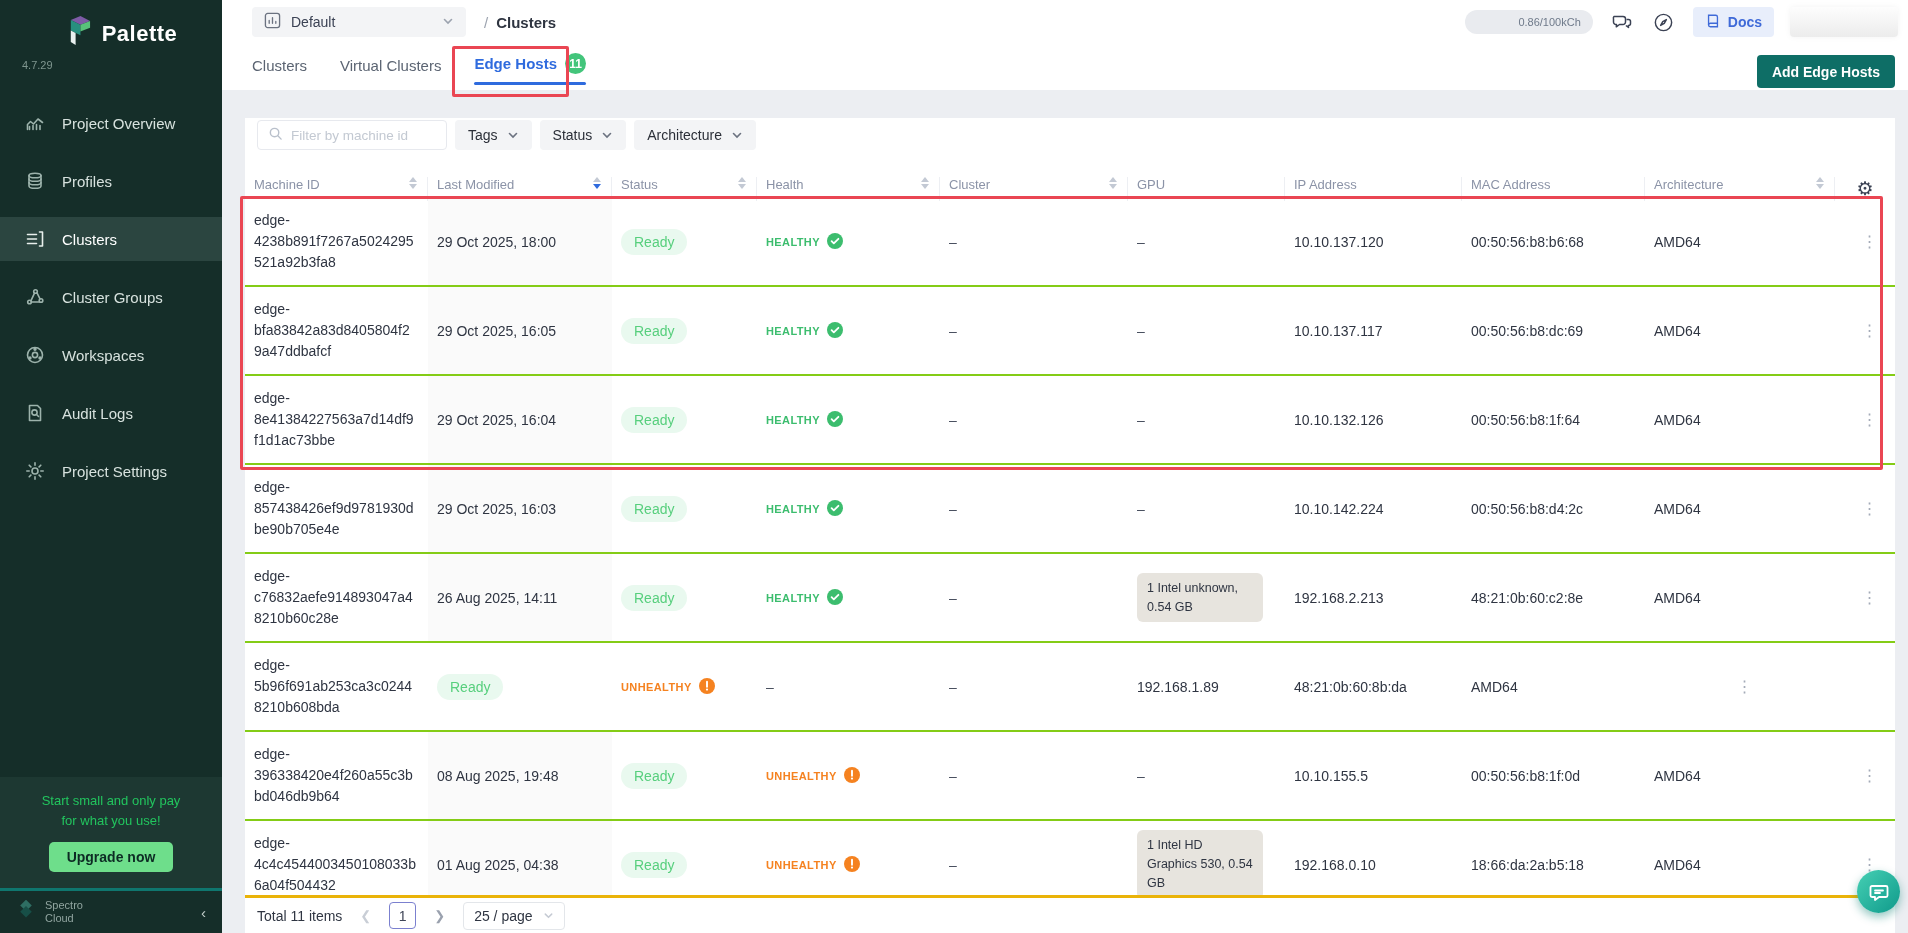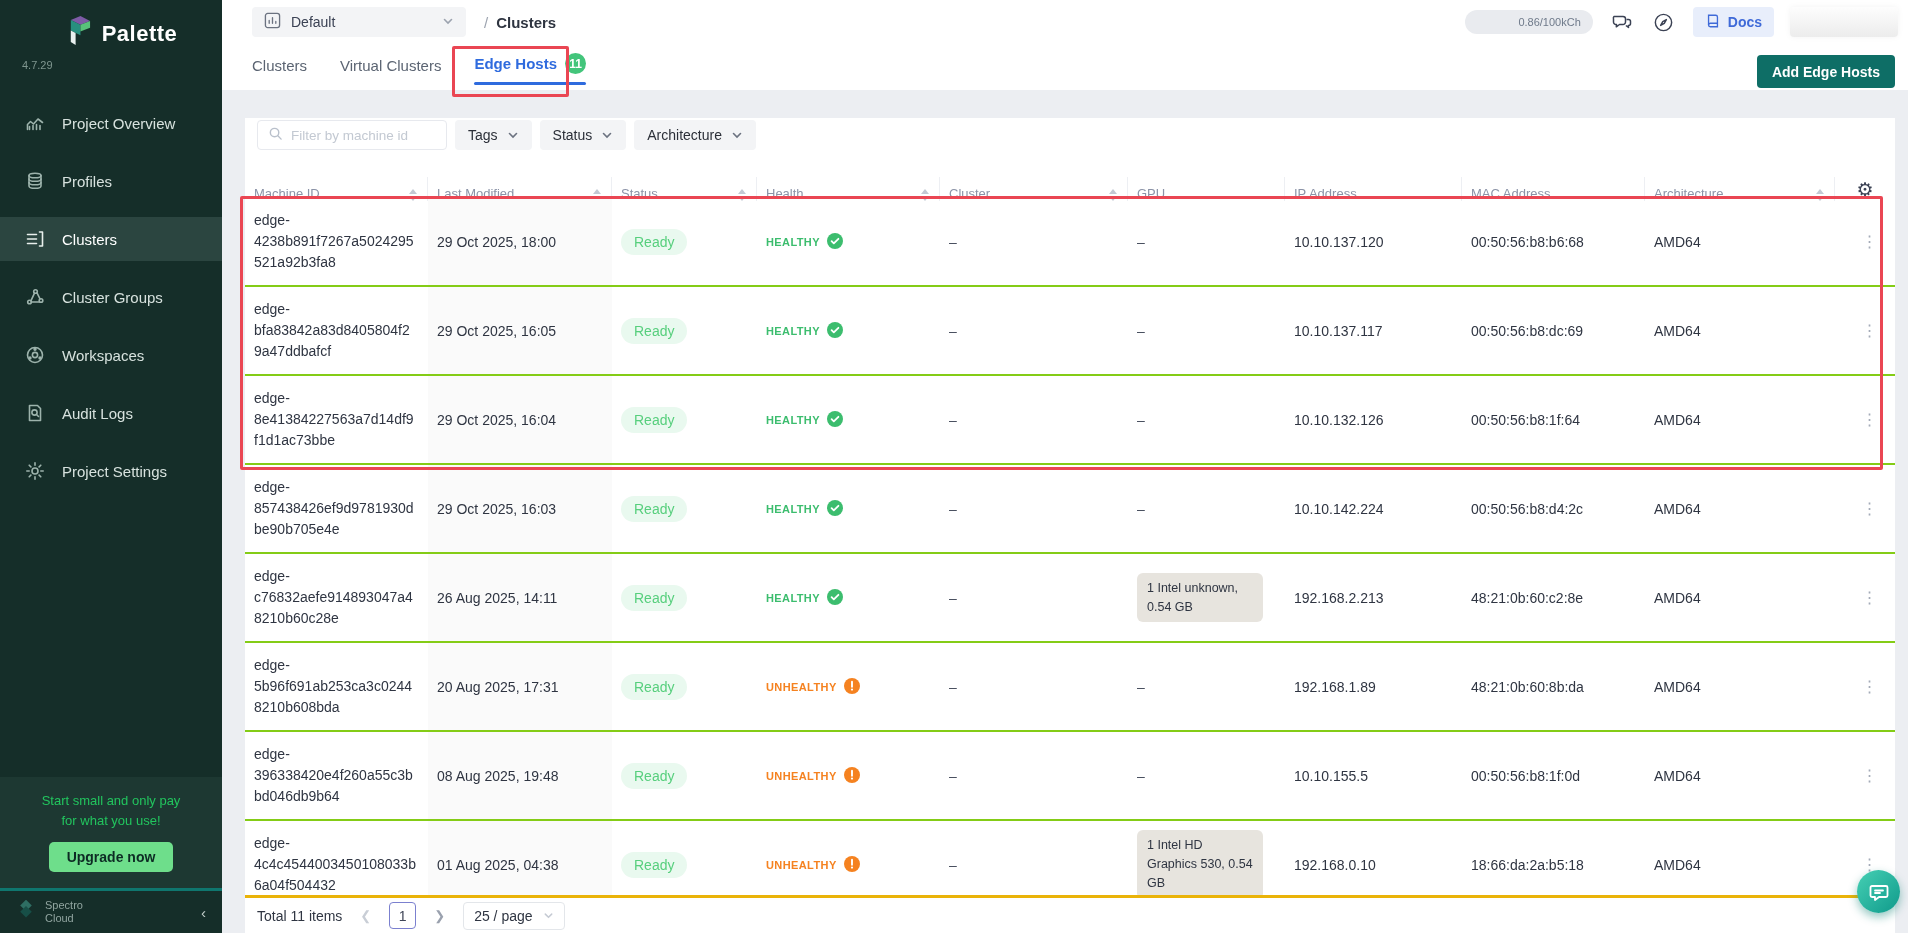--- a/index.html
+++ b/index.html
@@ -54,21 +54,21 @@
   .panel { position:absolute; left:23px; top:118px; width:1650px; bottom:0; background:#fff; display:flex; flex-direction:column; }
   .filterbar { height:38px; flex:none; display:flex; align-items:center; gap:8px; padding:0 0 4px 12px; }
   .search-box { width:190px; height:30px; border:1px solid #e7e9ee; border-radius:4px; display:flex; align-items:center; padding:0 10px; gap:8px; color:#b9c0cb; }
   .search-box input { border:none; outline:none; font-family:inherit; font-size:13.5px; color:#4b5260; width:140px; background:transparent; }
   .search-box input::placeholder { color:#c3c9d2; }
   .fdrop { height:30px; background:#f3f4f6; border-radius:4px; display:flex; align-items:center; gap:9px; padding:0 13px; font-size:14px; color:#2b2f38; cursor:pointer; }
   .fdrop svg, .proj-pill .chev svg { width:12px; height:12px; }
 
   .tgrid { display:grid; grid-template-columns:183px 184px 145px 183px 188px 157px 177px 183px 190px 60px; }
   .thead { height:42px; flex:none; align-items:center; }
-  .th { display:flex; align-items:flex-end; gap:4px; padding-left:9px; font-size:13px; color:#8b93a7; font-weight:500; height:24px; border-right:1px solid #edeff3; cursor:pointer;margin-top:21px; }
+  .th { display:flex; align-items:flex-start; gap:4px; padding-left:9px; font-size:13px; color:#8b93a7; font-weight:500; height:24px; border-right:1px solid #edeff3; cursor:pointer;margin-top:21px; }
   .th:last-child, .th.nocursor { border-right:none; }
   .th.gearcell { justify-content:center; padding-left:0; cursor:default; }
   .sort { display:flex; flex-direction:column; gap:2px; margin-left:auto; margin-right:10px; }
   .sort i { width:0; height:0; border-left:4px solid transparent; border-right:4px solid transparent; display:block; }
   .sort .up { border-bottom:5px solid #c3c9d4; }
   .sort .dn { border-top:5px solid #c3c9d4; }
   .sort .dn.on { border-top-color:#2f6bde; }
   .rows { flex:1; overflow:hidden; }
   .trow { height:89px; border-bottom:2px solid #84cc16; align-items:center; cursor:pointer; }
   .td { padding-left:9px; font-size:14px; color:#2f3542; display:flex; align-items:center; height:100%; }
@@ -508,21 +508,20 @@
           <div class="td">48:21:0b:60:c2:8e</div>
           <div class="td">AMD64</div>
           <div class="td">
             <span class="kebab" style="font-size:16px;line-height:1;letter-spacing:0">⋮</span>
           </div>
         </div>
         <div class="tgrid trow">
           <div class="td">
             <span class="mid">edge-5b96f691ab253ca3c02448210b608bda</span>
           </div>
-          <div class="td sorted">20 Aug 2025, 17:31</div>
           <div class="td">
             <span class="pill-ready">Ready</span>
           </div>
           <div class="td">
             <span class="health bad">
               <span>UNHEALTHY</span>
               <span><svg viewBox="0 0 16 16">
                   <circle cx="8" cy="8" r="8" fill="#f58220"></circle>
                   <path d="M8 3.8v5" stroke="#fff" stroke-width="1.9" stroke-linecap="round"></path>
                   <circle cx="8" cy="11.6" r="1.1" fill="#fff"></circle>

